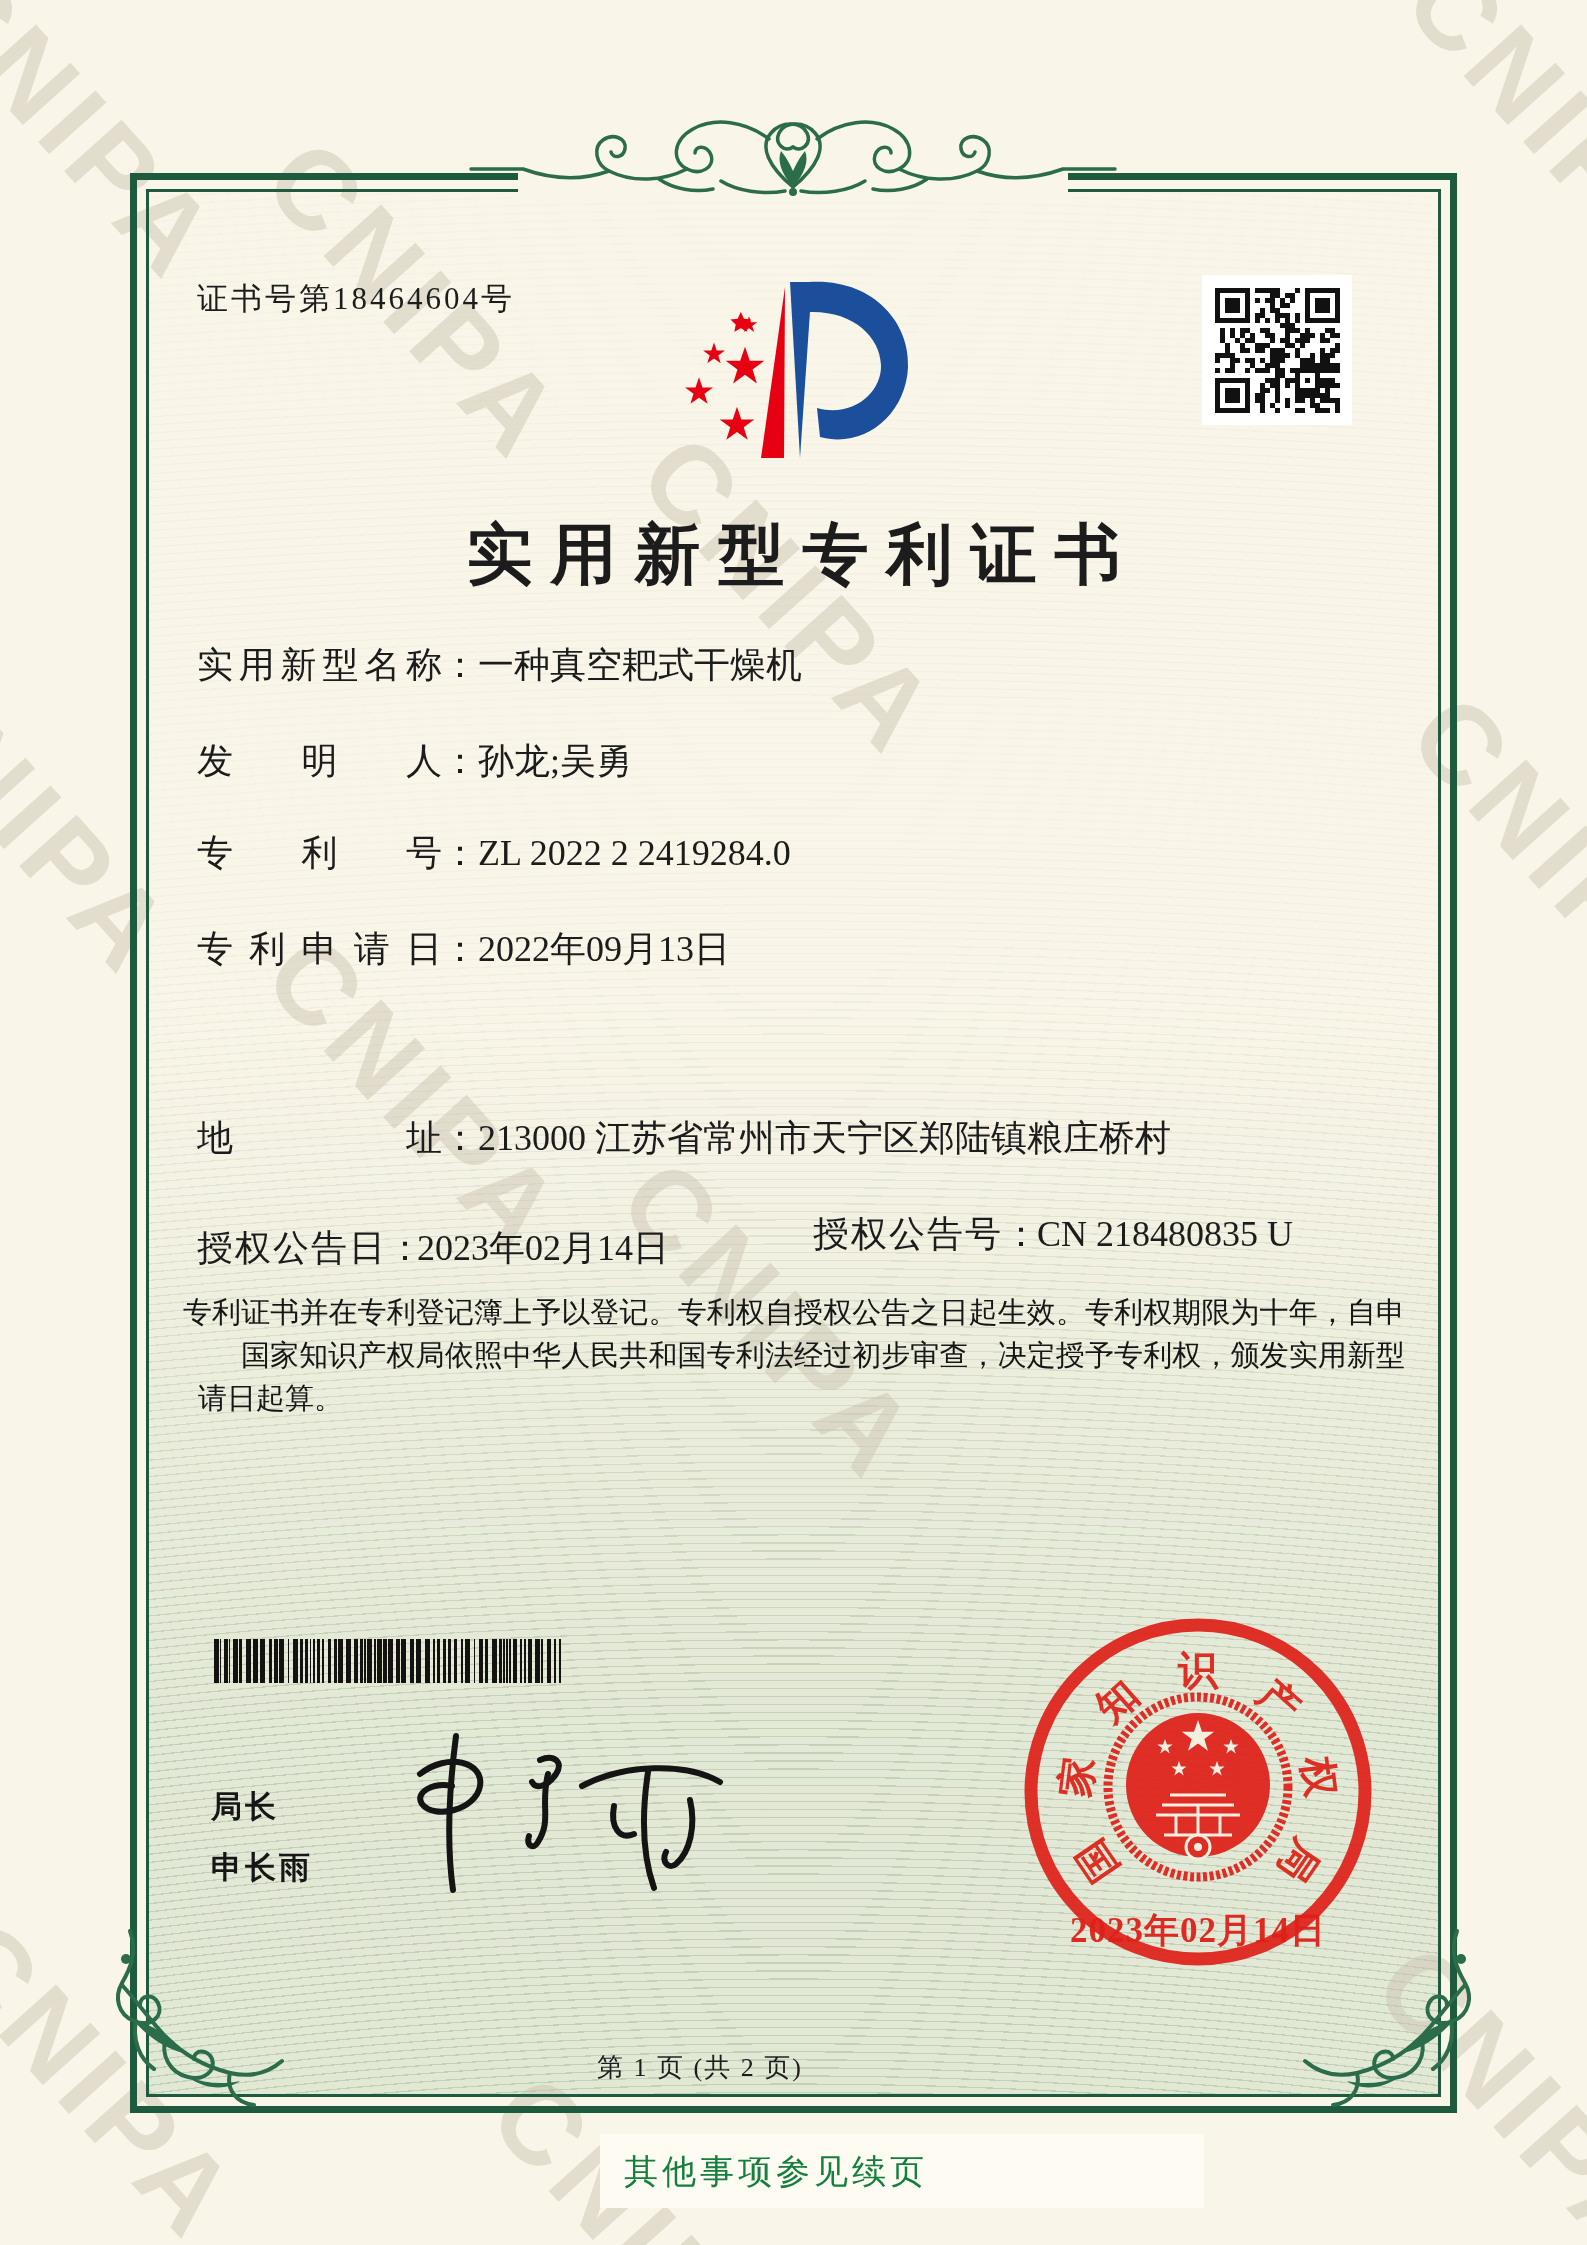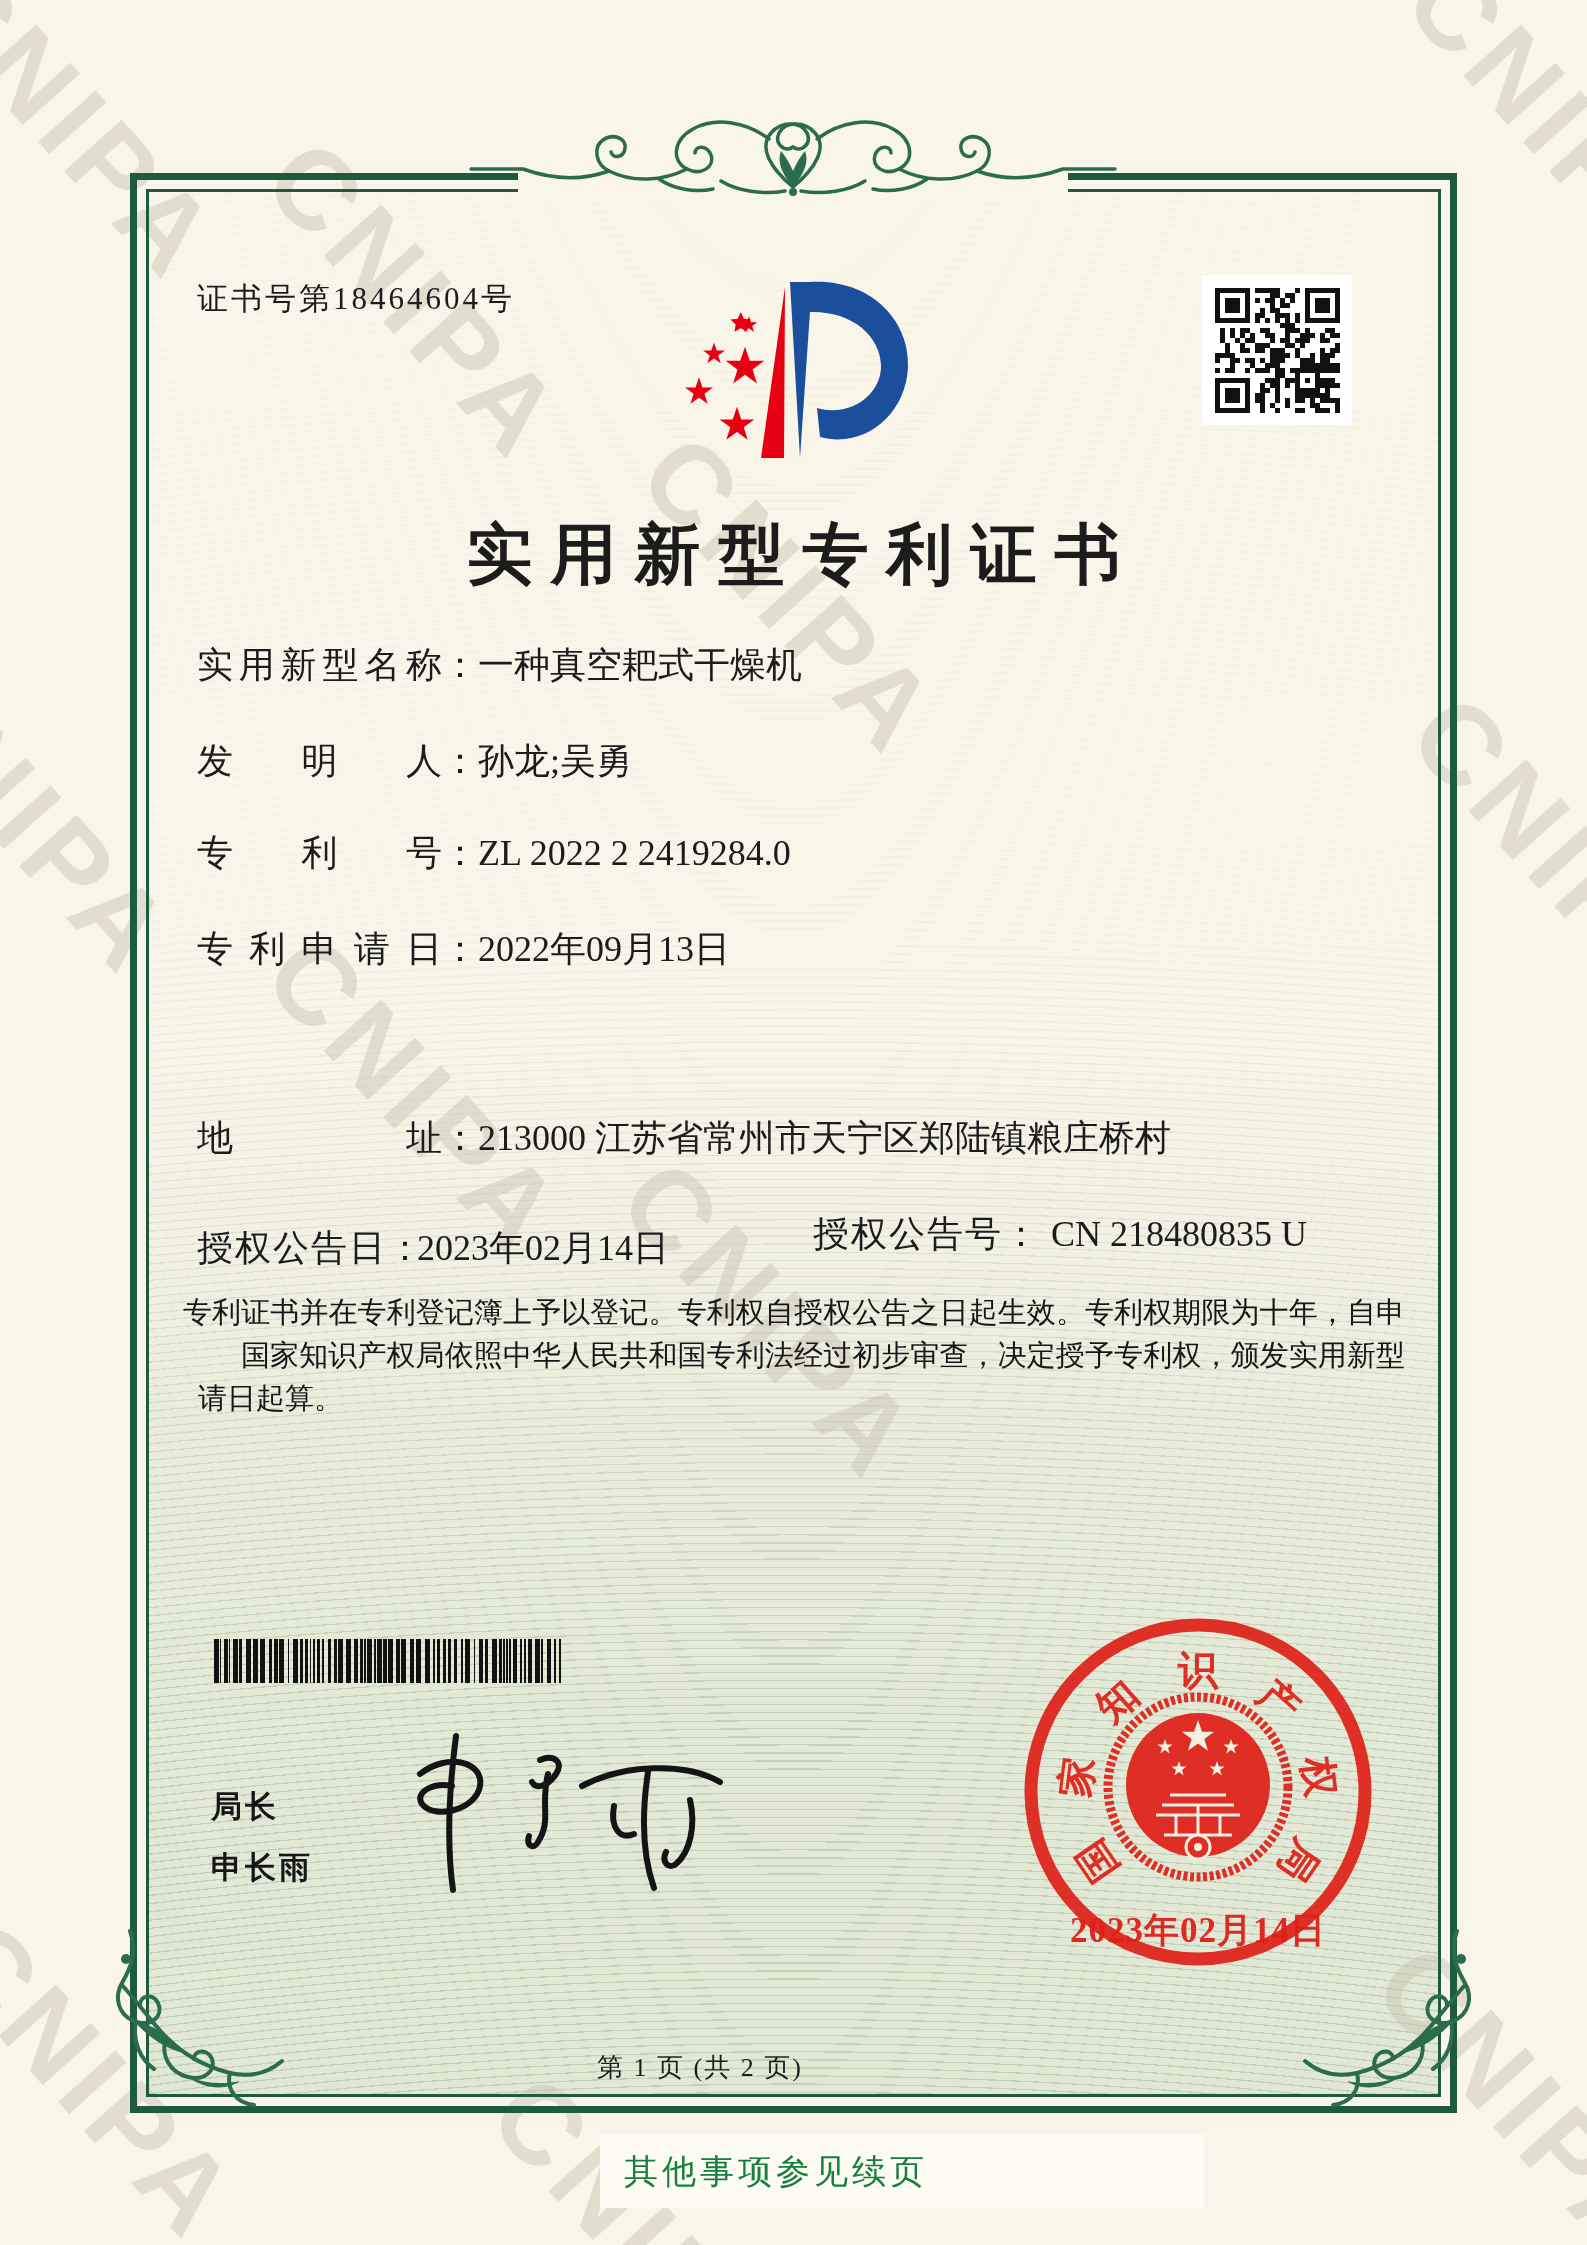--- a/index.html
+++ b/index.html
@@ -438,21 +438,21 @@
       <span class="f-label">专利申请日</span><span class="f-colon">：</span><span class="f-value">2022年09月13日</span>
     </div>
     <div class="abs field-row" style="top:1114px">
       <span class="f-label">地址</span><span class="f-colon">：</span><span class="f-value">213000 江苏省常州市天宁区郑陆镇粮庄桥村</span>
     </div>
 
     <div class="abs field-row" style="top:1224px">
       <span class="f-label-n">授权公告日</span><span class="f-colon">：</span><span class="f-value" style="margin-left:0">2023年02月14日</span>
     </div>
     <div class="abs field-row" style="top:1210px;left:813px">
-      <span class="f-label-n">授权公告号</span><span class="f-colon">：</span><span class="f-value" style="margin-left:18px">CN 218480835 U</span>
+      <span class="f-label-n">授权公告号</span><span class="f-colon">：</span><span class="f-value" style="margin-left:4px">CN 218480835 U</span>
     </div>
 
     <div class="abs para" style="top:1291px">
       <div class="ln">专利证书并在专利登记簿上予以登记。专利权自授权公告之日起生效。专利权期限为十年，自申</div>
       <div class="ln first">国家知识产权局依照中华人民共和国专利法经过初步审查，决定授予专利权，颁发实用新型</div>
       <div class="ln last">请日起算。</div>
     </div>
 
     <svg class="abs" id="barcode-svg" style="left:214px;top:1639px;" width="356" height="44" viewBox="0 0 356 44">
         <rect x="0" y="0" width="5" height="44" fill="#141210"></rect>

